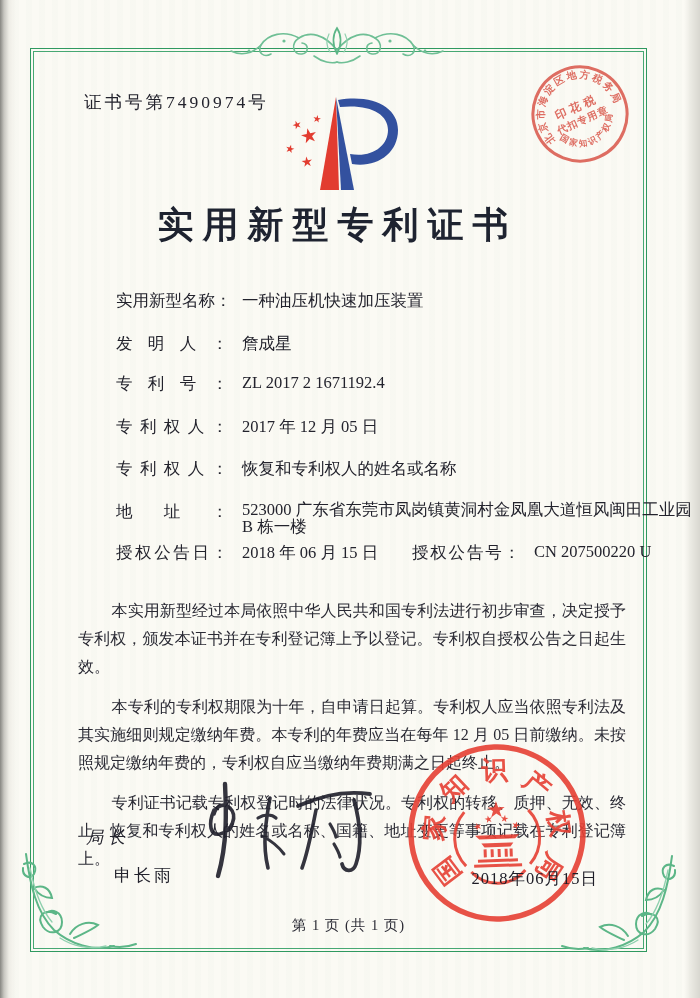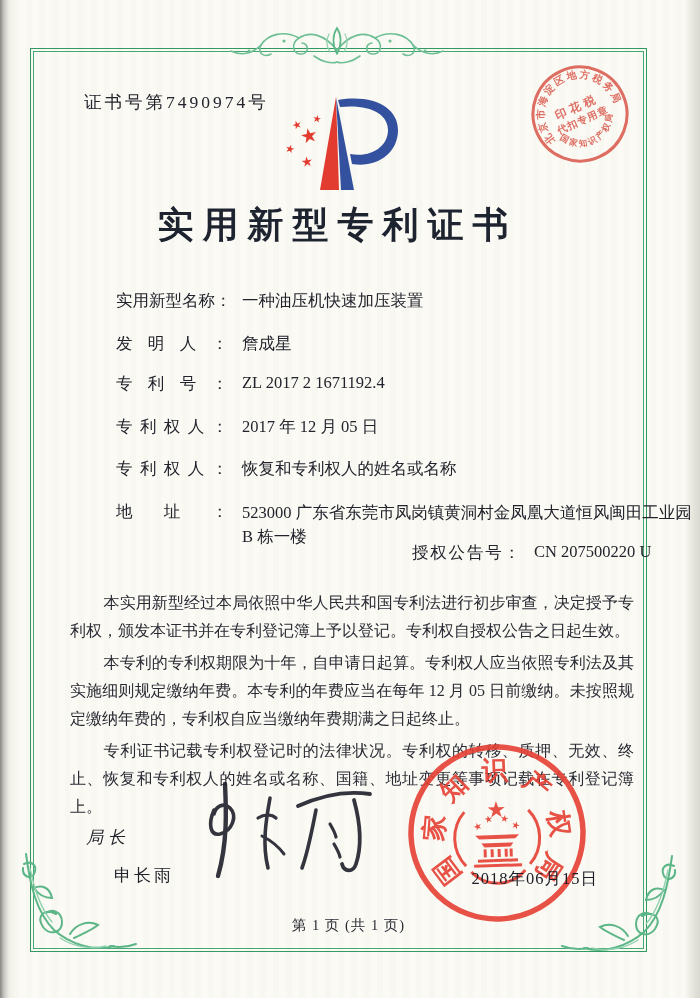--- a/index.html
+++ b/index.html
@@ -28,29 +28,29 @@
   .logo{position:absolute;left:278px;top:94px;width:150px;height:100px;}
   .tax-stamp{position:absolute;left:528px;top:62px;width:104px;height:104px;opacity:.85;}
   .field-row{position:absolute;left:84px;font-size:16.5px;color:#23232d;white-space:nowrap;}
   .f-label{
     display:inline-block;width:112px;text-align:justify;text-align-last:justify;
     vertical-align:top;color:#23232d;margin-left:32px;
   }
   .f-value{margin-left:14px;vertical-align:top;}
   .r0{top:290px}.r1{top:333px}.r2{top:373px}.r3{top:416px}.r4{top:458px}
   .r5{top:501px;white-space:normal;}
-  .r5 .f-value{display:inline-block;width:452px;line-height:24px;}
+  .r5 .f-value{display:inline-block;width:452px;line-height:17px;}
   .r6{top:542px}
   .r7{top:542px;left:380px;}
   .r7 .f-label{width:108px;}
   .paragraphs{
     position:absolute;left:66px;top:585px;width:572px;
     font-size:16px;line-height:28px;color:#2b2b35;text-align:justify;
   }
-  .paragraphs p{margin:4px;text-indent:2.1em;}
+  .paragraphs p{margin:12px;text-indent:2.1em;}
   .officer-title{position:absolute;left:86px;top:826px;font-size:17px;letter-spacing:5px;color:#23232d;font-style:italic;}
   .officer-name{position:absolute;left:86px;top:864px;font-size:17px;letter-spacing:3px;color:#23232d;margin-left:28px;}
   .signature{position:absolute;left:192px;top:778px;width:190px;height:102px;}
   .seal{position:absolute;left:403px;top:739px;width:188px;height:188px;opacity:.9;}
   .seal-date{
     position:absolute;left:418px;top:868px;width:180px;text-align:right;
     font-size:16.5px;letter-spacing:1px;color:#1d1d27;z-index:5;
   }
   .footer{
     position:absolute;left:41px;top:916px;width:615px;text-align:center;
@@ -167,20 +167,23 @@
     <span class="f-label">专利号：</span><span class="f-value">ZL 2017 2 1671192.4</span>
   </div>
   <div class="field-row r3">
     <span class="f-label">专利权人：</span><span class="f-value">2017 年 12 月 05 日</span>
   </div>
   <div class="field-row r4">
     <span class="f-label">专利权人：</span><span class="f-value">恢复和专利权人的姓名或名称</span>
   </div>
   <div class="field-row r5">
     <span class="f-label">地址：</span><span class="f-value">523000 广东省东莞市凤岗镇黄洞村金凤凰大道恒风闽田工业园 B 栋一楼</span>
+  </div>
+  <div class="field-row r6">
+    <span class="f-label">授权公告日：</span><span class="f-value">2018 年 06 月 15 日</span>
   </div>
   <div class="field-row r7">
     <span class="f-label">授权公告号：</span><span class="f-value">CN 207500220 U</span>
   </div>
 
   <div class="paragraphs">
     <p>本实用新型经过本局依照中华人民共和国专利法进行初步审查，决定授予专利权，颁发本证书并在专利登记簿上予以登记。专利权自授权公告之日起生效。</p>
     <p>本专利的专利权期限为十年，自申请日起算。专利权人应当依照专利法及其实施细则规定缴纳年费。本专利的年费应当在每年 12 月 05 日前缴纳。未按照规定缴纳年费的，专利权自应当缴纳年费期满之日起终止。</p>
     <p>专利证书记载专利权登记时的法律状况。专利权的转移、质押、无效、终止、恢复和专利权人的姓名或名称、国籍、地址变更等事项记载在专利登记簿上。</p>
   </div>

